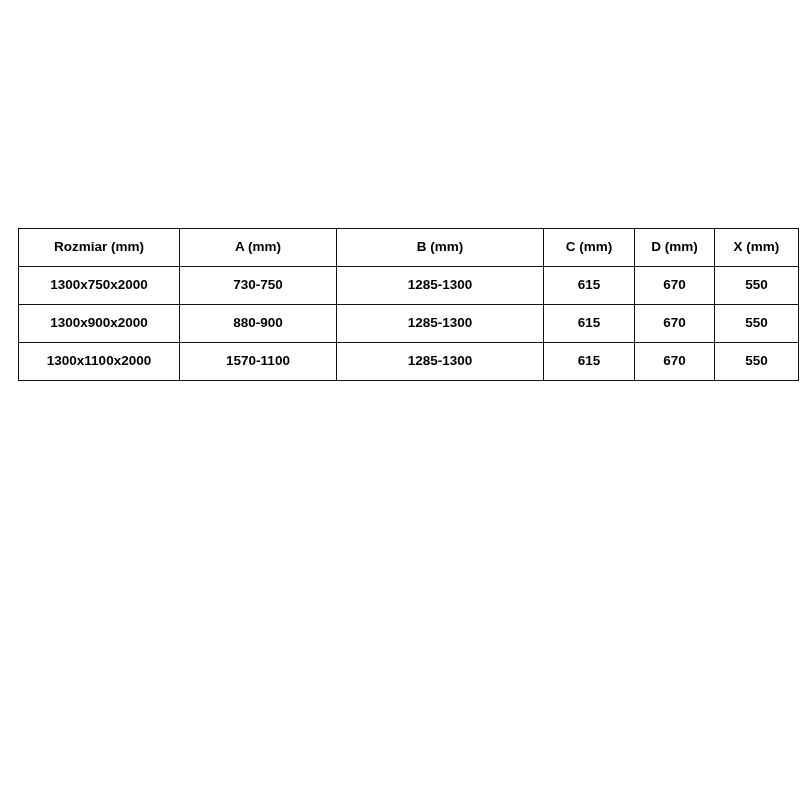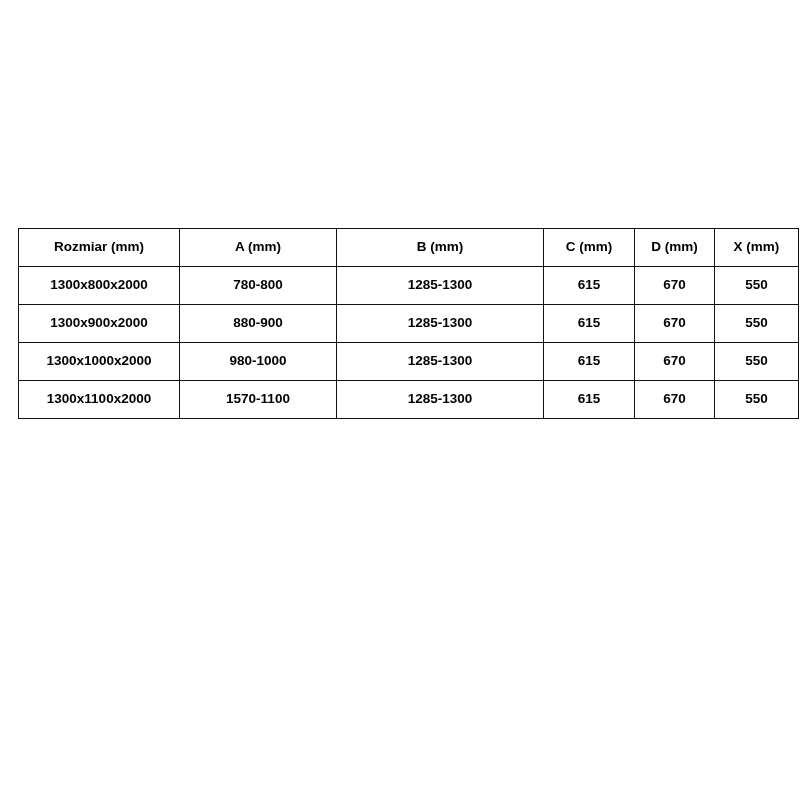--- a/index.html
+++ b/index.html
@@ -67,38 +67,30 @@
         <th>Rozmiar (mm)</th>
         <th>A (mm)</th>
         <th>B (mm)</th>
         <th>C (mm)</th>
         <th>D (mm)</th>
         <th>X (mm)</th>
       </tr>
     </thead>
     <tbody>
       <tr>
-        <td>1300x800x2000</td>
-        <td>780-800</td>
+        <td>1300x750x2000</td>
+        <td>730-750</td>
         <td>1285-1300</td>
         <td>615</td>
         <td>670</td>
         <td>550</td>
       </tr>
       <tr>
         <td>1300x900x2000</td>
         <td>880-900</td>
-        <td>1285-1300</td>
-        <td>615</td>
-        <td>670</td>
-        <td>550</td>
-      </tr>
-      <tr>
-        <td>1300x1000x2000</td>
-        <td>980-1000</td>
         <td>1285-1300</td>
         <td>615</td>
         <td>670</td>
         <td>550</td>
       </tr>
       <tr>
         <td>1300x1100x2000</td>
         <td>1570-1100</td>
         <td>1285-1300</td>
         <td>615</td>

